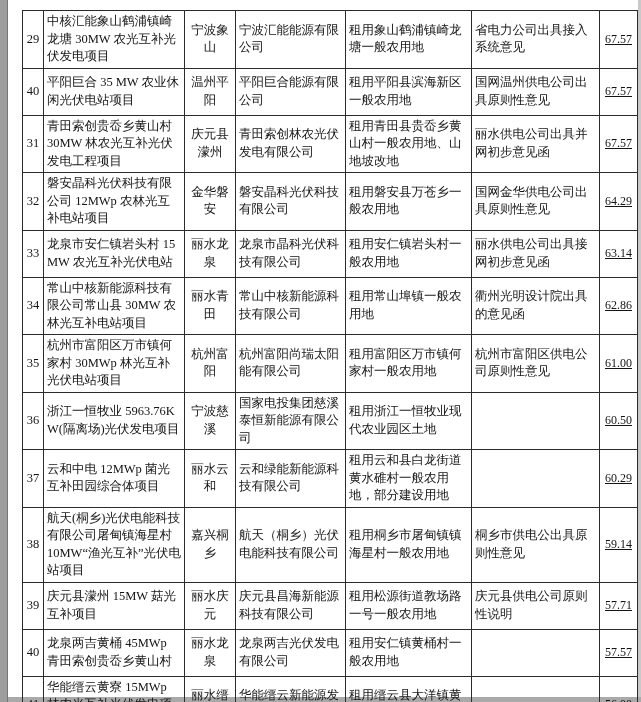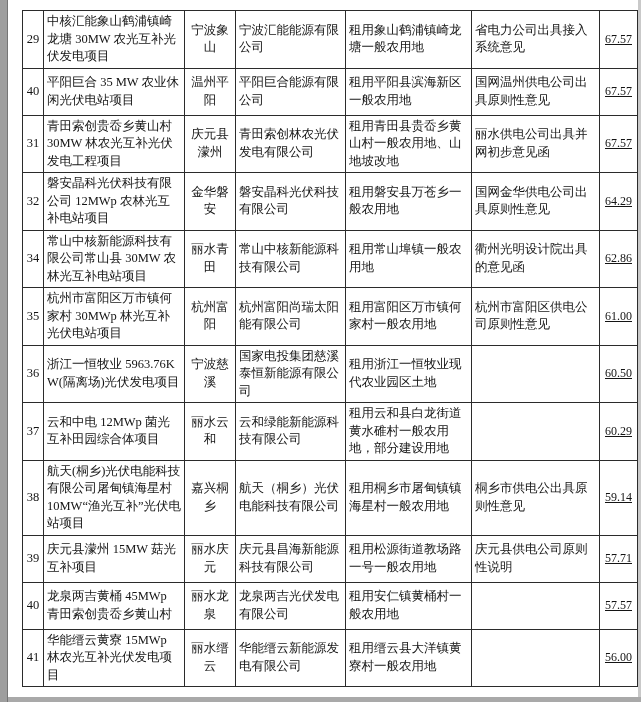--- a/index.html
+++ b/index.html
@@ -76,20 +76,29 @@
   <tr>
     <td class="c-no">32</td>
     <td class="c-project">磐安晶科光伏科技有限公司 12MWp 农林光互补电站项目</td>
     <td class="c-region">金华磐安</td>
     <td class="c-company">磐安晶科光伏科技有限公司</td>
     <td class="c-land">租用磐安县万苍乡一般农用地</td>
     <td class="c-opinion">国网金华供电公司出具原则性意见</td>
     <td class="c-score">64.29</td>
   </tr>
 
+  <tr>
+    <td class="c-no">33</td>
+    <td class="c-project">龙泉市安仁镇岩头村 15MW 农光互补光伏电站</td>
+    <td class="c-region">丽水龙泉</td>
+    <td class="c-company">龙泉市晶科光伏科技有限公司</td>
+    <td class="c-land">租用安仁镇岩头村一般农用地</td>
+    <td class="c-opinion">丽水供电公司出具接网初步意见函</td>
+    <td class="c-score">63.14</td>
+  </tr>
 
   <tr>
     <td class="c-no">34</td>
     <td class="c-project">常山中核新能源科技有限公司常山县 30MW 农林光互补电站项目</td>
     <td class="c-region">丽水青田</td>
     <td class="c-company">常山中核新能源科技有限公司</td>
     <td class="c-land">租用常山埠镇一般农用地</td>
     <td class="c-opinion">衢州光明设计院出具的意见函</td>
     <td class="c-score">62.86</td>
   </tr>

